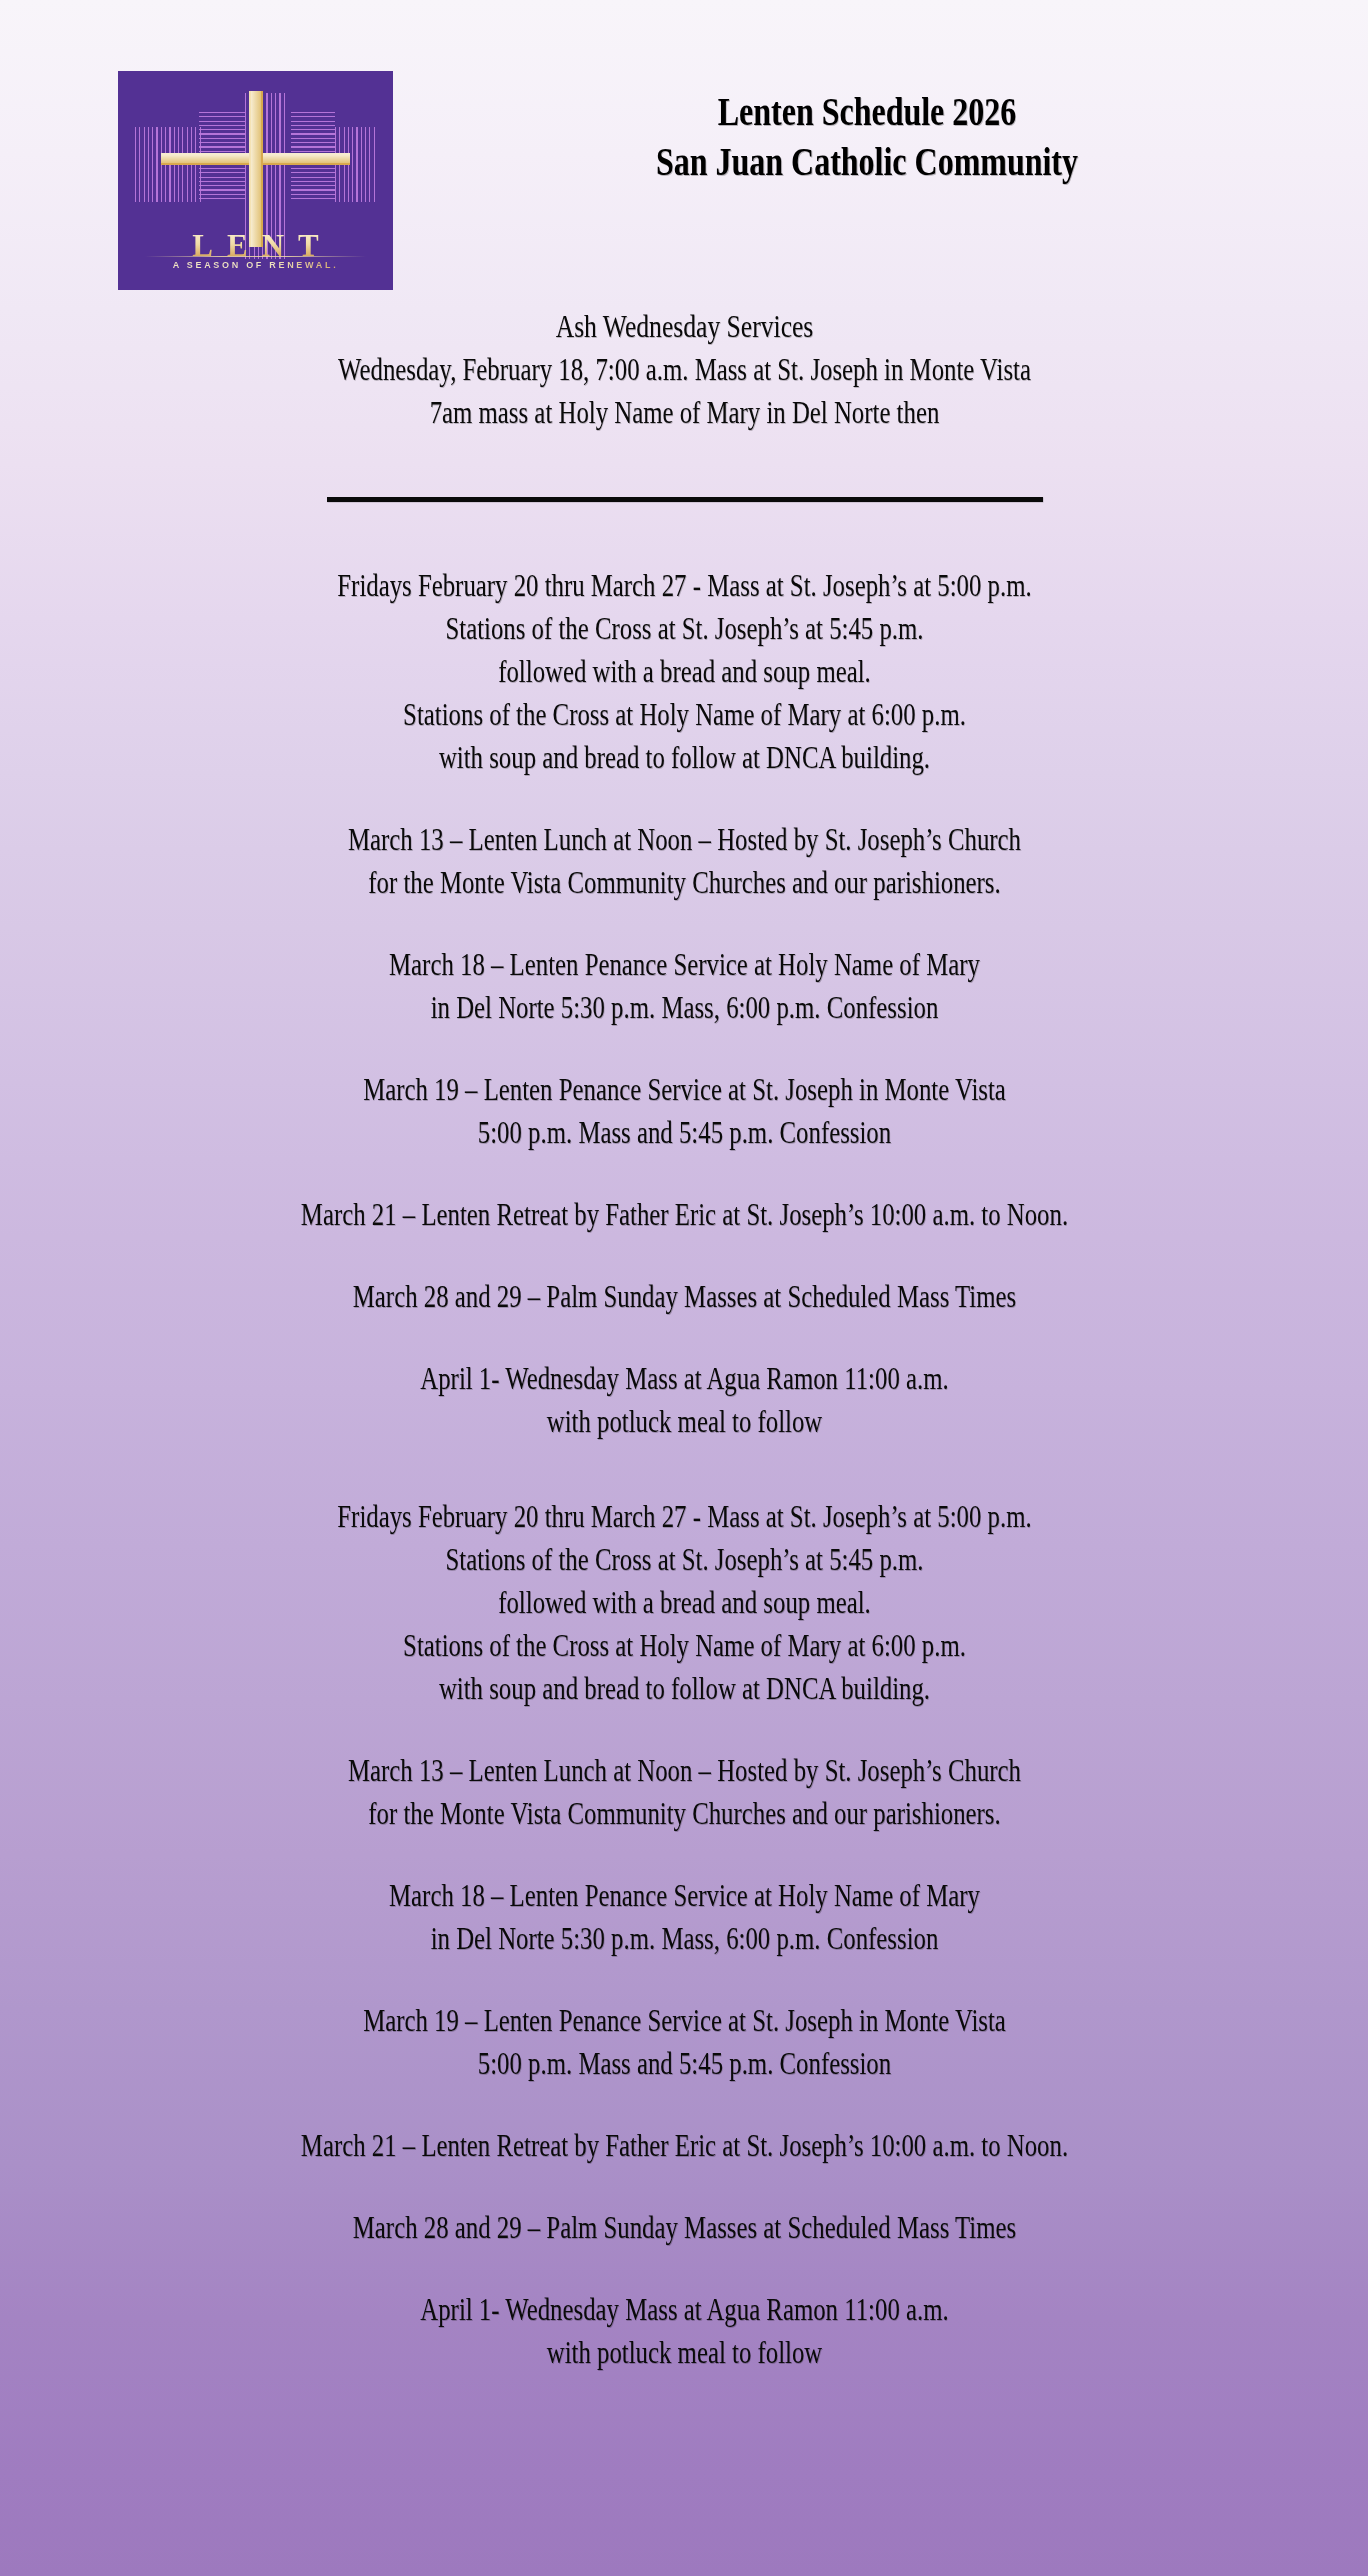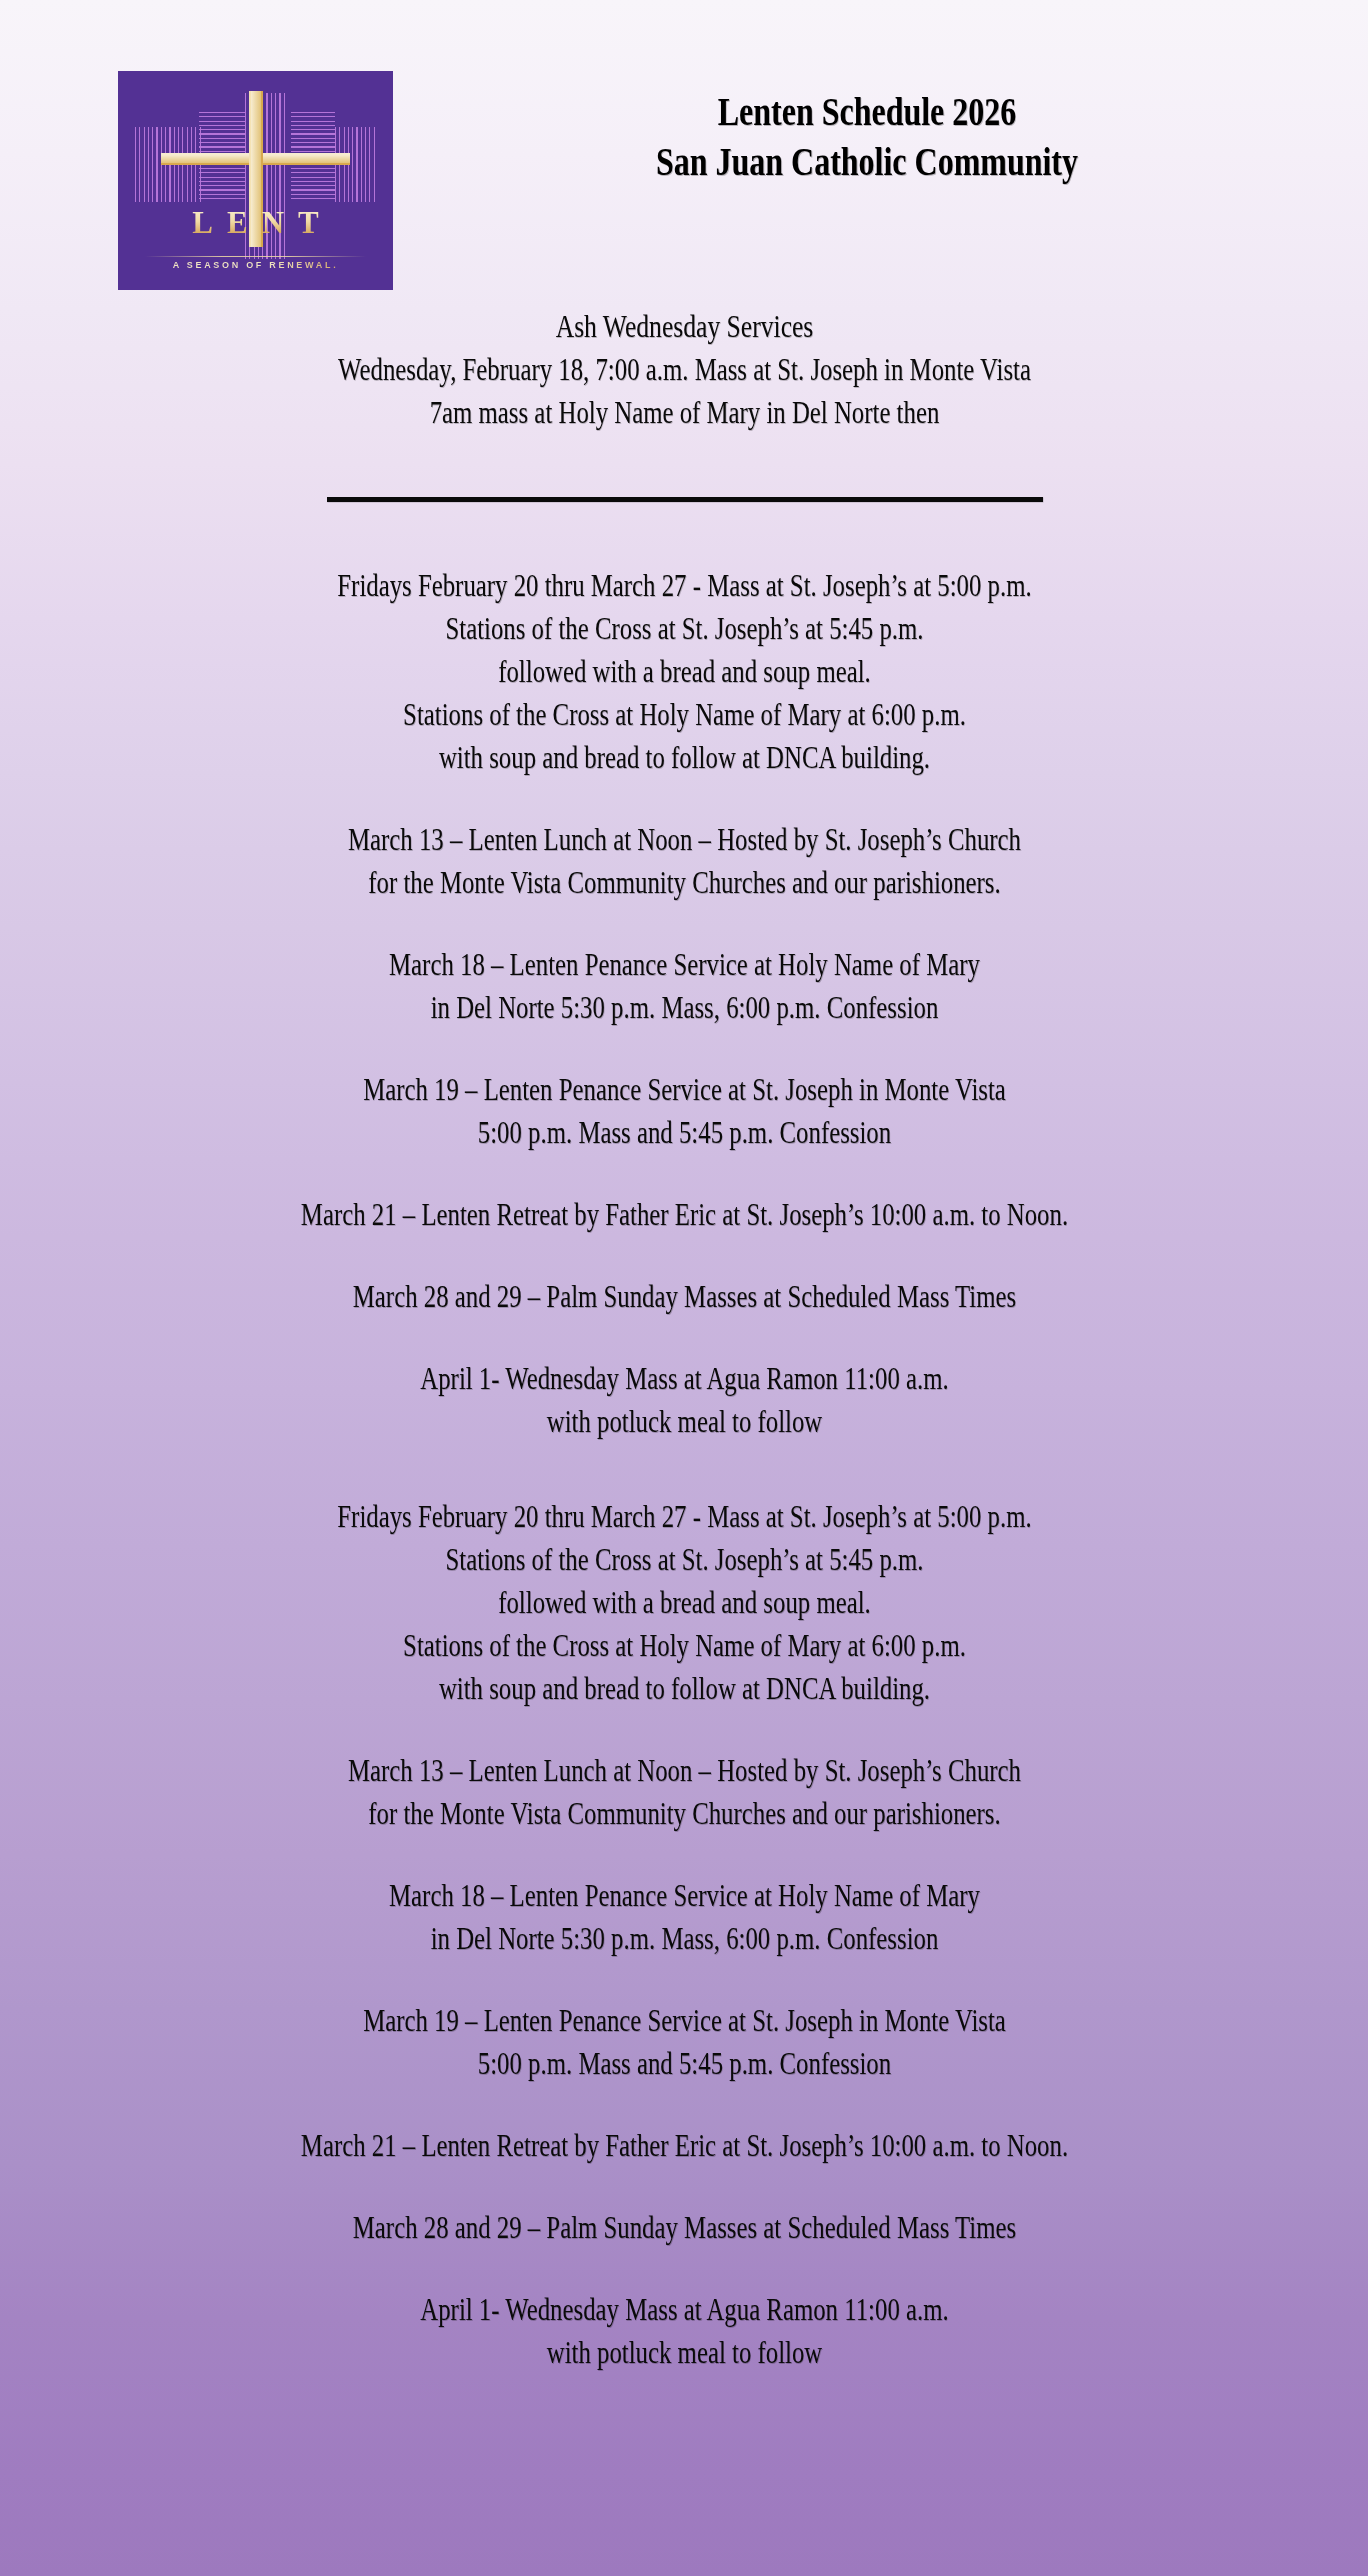--- a/index.html
+++ b/index.html
@@ -68,21 +68,21 @@
     background:linear-gradient(to right,#f7ecd0,#e2c379);
   }
   .cross-h {
     position:absolute; left:43px; top:82px;
     width:189px; height:11.8px;
     border-top:2.1px solid #f7ecd0; border-bottom:2.1px solid #d8a94e;
     background:linear-gradient(to bottom,#f7ecd0,#e2c379);
   }
 
   .lent-word {
-    position:absolute; left:0; right:0; top:134px;
+    position:absolute; left:0; right:0; top:157px;
     text-align:center;
     font-family:"Liberation Serif", serif;
     font-size:31px; font-weight:700; letter-spacing:14px;
     color:transparent;
     background:linear-gradient(to bottom,#fdf3d9 0%,#f0dba6 45%,#c98c34 100%);
     -webkit-background-clip:text; background-clip:text;
     text-indent:14px;
   }
   .lent-rule {
     position:absolute; left:27px; right:27px; top:185px; height:0.5px;

